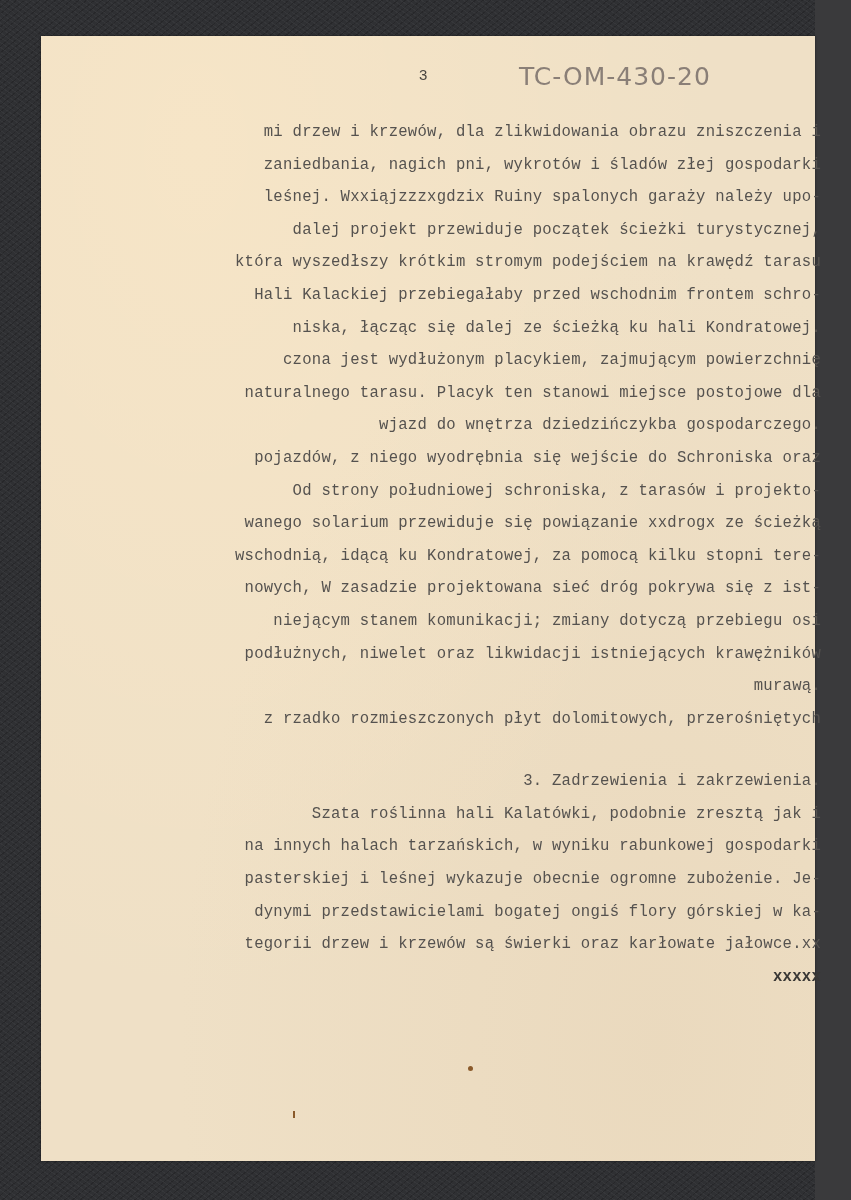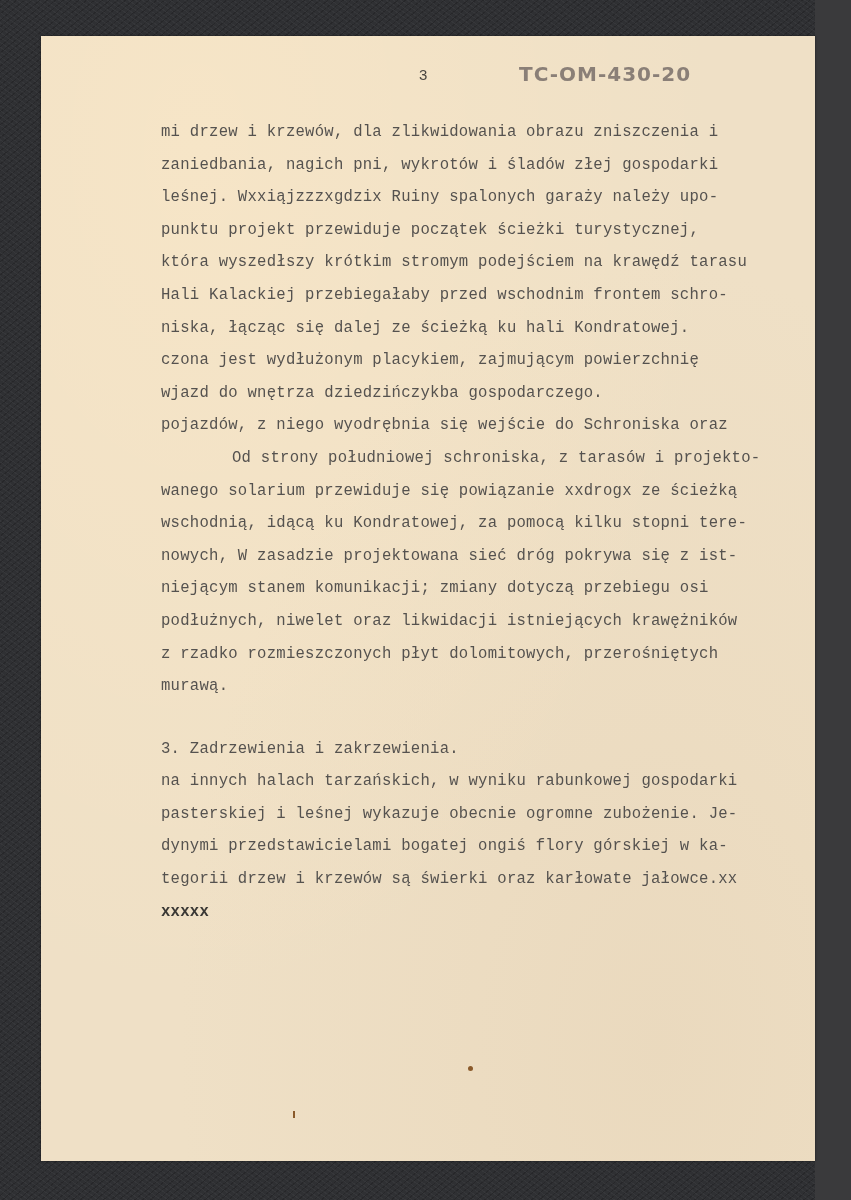--- a/index.html
+++ b/index.html
@@ -42,39 +42,40 @@
       left: 378px;
       top: 30px;
       font-size: 15px;
       color: #4a4640;
       font-family: "Liberation Sans", sans-serif;
     }
     .ref-code {
       position: absolute;
       left: 478px;
       top: 26px;
-      font-size: 20px;
+      font-size: 25px;
       color: #8a7f77;
       letter-spacing: 1px;
       font-family: "DejaVu Sans", sans-serif;
-      font-weight: 700;
+      font-weight: 400;
     }
     .text-block {
       position: absolute;
       left: 120px;
       top: 80px;
       width: 660px;
       color: #55524f;
       font-size: 15.6px;
       letter-spacing: 0.25px;
     }
     .line {
       height: 32.6px;
       line-height: 32.6px;
       white-space: nowrap;
+      text-align: right;
     }
     .indent {
       padding-left: 71px;
     }
     .section-gap {
       height: 30px;
     }
     .strike {
       color: #3a3835;
       font-weight: bold;
@@ -99,39 +100,41 @@
 <div class="right-strip"></div>
 
 <div class="paper">
   <span class="page-number">3</span>
   <span class="ref-code">TC-OM-430-20</span>
 
   <div class="text-block">
     <div class="line">mi drzew i krzewów, dla zlikwidowania obrazu zniszczenia i</div>
     <div class="line">zaniedbania, nagich pni, wykrotów i śladów złej gospodarki</div>
     <div class="line">leśnej. Wxxiąjzzzxgdzix Ruiny spalonych garaży  należy upo-</div>
-    <div class="line">punktu projekt przewiduje początek ścieżki turystycznej,</div>
+    <div class="line">dalej projekt przewiduje początek ścieżki turystycznej,</div>
     <div class="line">która wyszedłszy krótkim stromym podejściem na krawędź tarasu</div>
     <div class="line">Hali Kalackiej przebiegałaby przed wschodnim frontem schro-</div>
     <div class="line">niska, łącząc się dalej ze ścieżką ku hali Kondratowej.</div>
     <div class="line">czona jest wydłużonym placykiem, zajmującym powierzchnię</div>
+    <div class="line">naturalnego tarasu. Placyk ten stanowi miejsce postojowe dla</div>
     <div class="line">wjazd do wnętrza dziedzińczykba gospodarczego.</div>
     <div class="line">pojazdów, z niego wyodrębnia się wejście do Schroniska oraz</div>
     <div class="line indent">Od strony południowej schroniska, z tarasów i projekto-</div>
     <div class="line">wanego solarium  przewiduje się powiązanie xxdrogx ze ścieżką</div>
     <div class="line">wschodnią, idącą ku Kondratowej, za pomocą kilku stopni tere-</div>
     <div class="line">nowych,  W zasadzie projektowana sieć dróg pokrywa się z ist-</div>
     <div class="line">niejącym stanem komunikacji; zmiany dotyczą przebiegu osi</div>
     <div class="line">podłużnych, niwelet oraz likwidacji istniejących krawężników</div>
+    <div class="line">murawą.</div>
     <div class="line">z rzadko rozmieszczonych płyt  dolomitowych, przerośniętych</div>
-    <div class="line">murawą.</div>
 
     <div class="section-gap"></div>
 
     <div class="line">3. Zadrzewienia i zakrzewienia.</div>
+    <div class="line indent">Szata roślinna hali Kalatówki, podobnie zresztą jak i</div>
     <div class="line">na innych halach tarzańskich, w wyniku rabunkowej gospodarki</div>
     <div class="line">pasterskiej i leśnej wykazuje obecnie ogromne zubożenie. Je-</div>
     <div class="line">dynymi przedstawicielami bogatej ongiś flory górskiej w ka-</div>
     <div class="line">tegorii drzew i krzewów są świerki oraz karłowate jałowce.xx</div>
     <div class="line strike">xxxxx</div>
   </div>
 
   <div class="speck" style="left:427px; top:1030px;"></div>
   <div class="tick" style="left:252px; top:1075px;"></div>
 </div>

